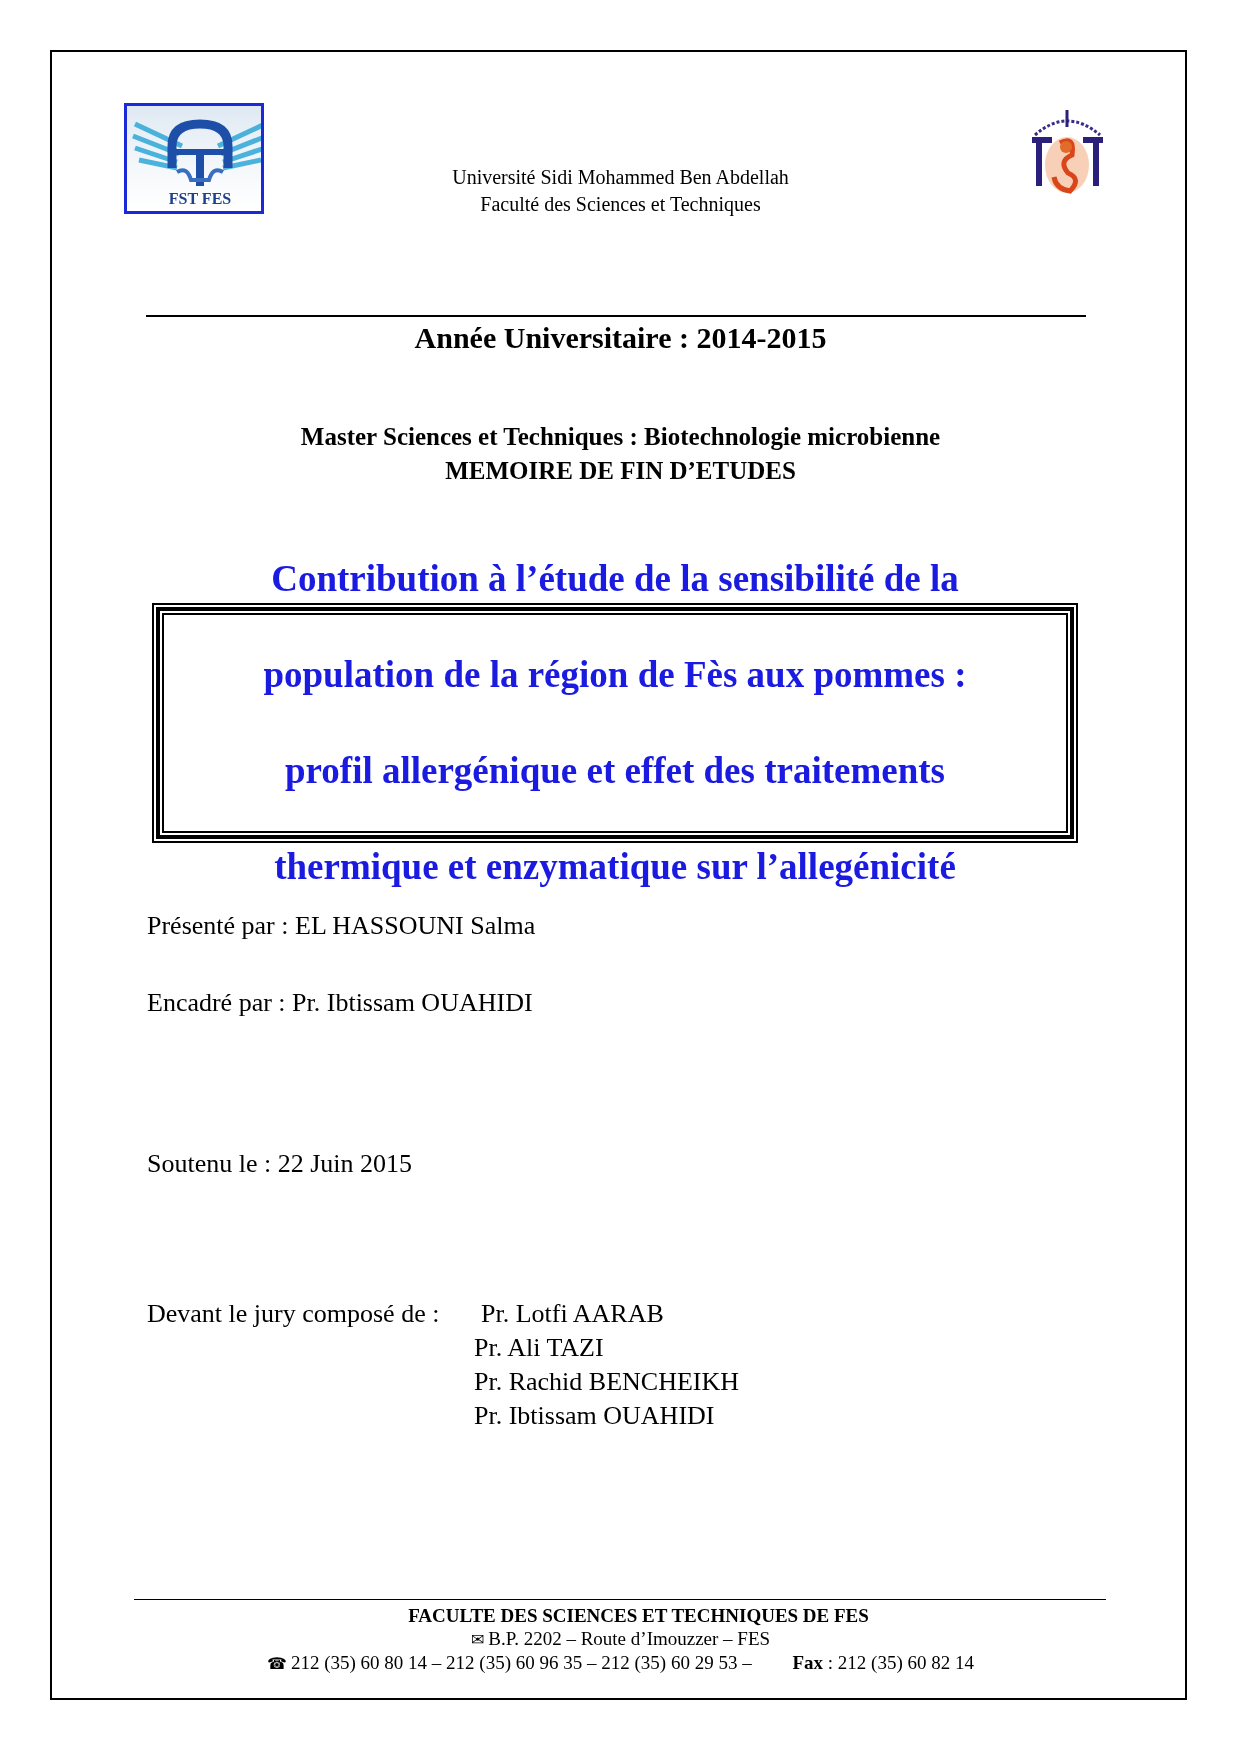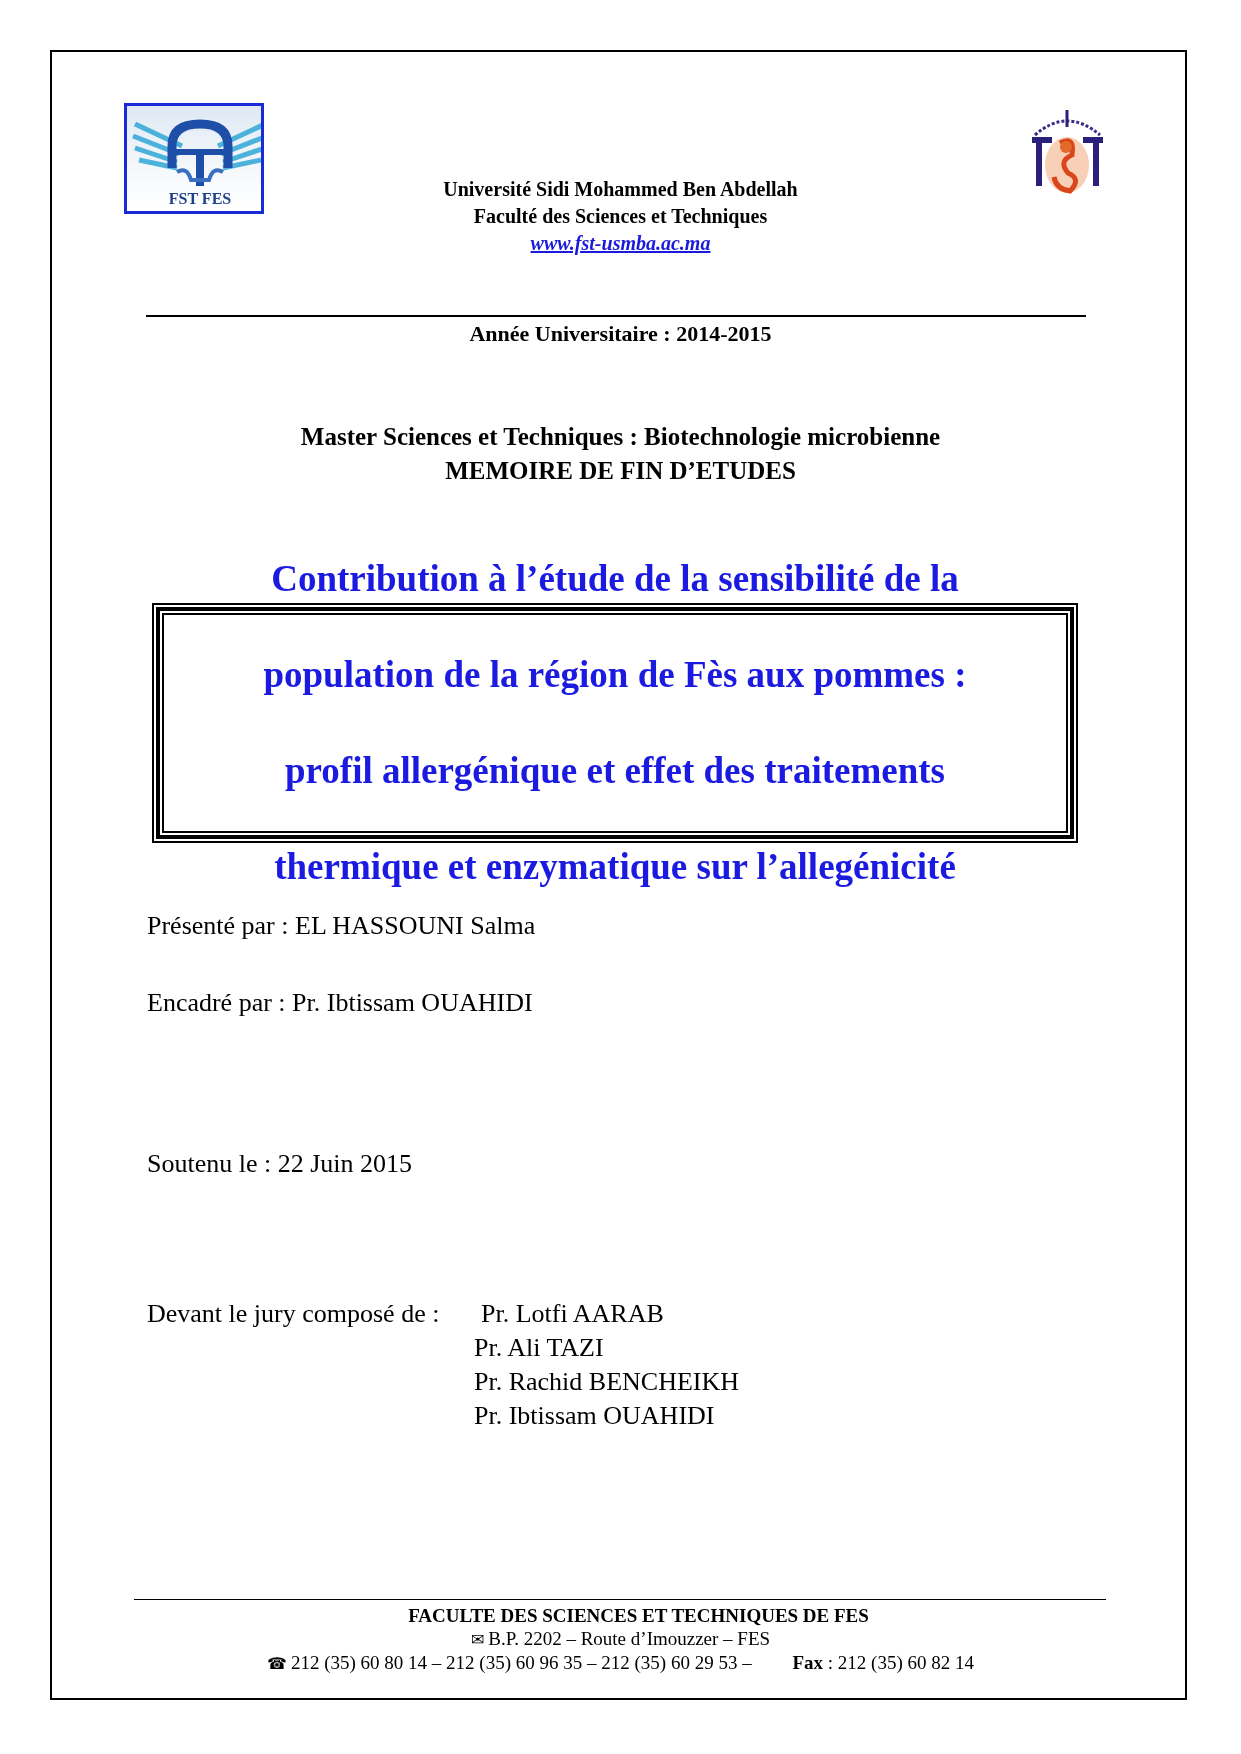--- a/index.html
+++ b/index.html
@@ -3,24 +3,24 @@
 <meta charset="utf-8">
 <style>
   html, body { margin: 0; padding: 0; background: #ffffff; }
   body { width: 1241px; height: 1754px; position: relative; overflow: hidden;
          font-family: "Liberation Serif", serif; color: #000; }
   .abs { position: absolute; }
   .frame { left: 50px; top: 50px; width: 1137px; height: 1650px; border: 2px solid #000; box-sizing: border-box; }
   .logo-left { left: 124px; top: 103px; width: 140px; height: 111px; border: 3px solid #1a2ad6; box-sizing: border-box;
                background: linear-gradient(180deg, #dfe9f3 0%, #f5f8fb 60%, #ffffff 100%); overflow: hidden; }
   .logo-right { left: 1020px; top: 105px; width: 95px; height: 95px; }
-  .uni-block { left: 0; width: 1241px; top: 176px; text-align: center; font-weight: bold; font-size: 20px; line-height: 27px; }
+  .uni-block { left: 0; width: 1241px; top: 164px; text-align: center; font-weight: normal; font-size: 20px; line-height: 27px; }
   .uni-block a { color: #1a1adb; font-style: italic; text-decoration: underline; }
   .hr { height: 0; border-top: 2px solid #000; }
-  .year { left: 0; width: 1241px; top: 321px; text-align: center; font-weight: bold; font-size: 22px; }
+  .year { left: 0; width: 1241px; top: 321px; text-align: center; font-weight: bold; font-size: 30px; }
   .master { left: 0; width: 1241px; top: 420px; text-align: center; font-weight: bold; font-size: 25px; line-height: 34px; }
   .titlebox { left: 152px; top: 603px; width: 926px; height: 240px; box-sizing: border-box;
               border: 2px solid #000; padding: 2px; background: #fff; }
   .titlebox .b2 { width: 100%; height: 100%; box-sizing: border-box; border: 4px solid #000; padding: 2px; }
   .titlebox .b3 { width: 100%; height: 100%; box-sizing: border-box; border: 2px solid #000;
                   display: flex; flex-direction: column; justify-content: center; align-items: center; gap: 48px; }
   .titlebox .line { color: #1a1ae0; font-weight: bold; font-size: 37px; line-height: 48px; text-align: center; white-space: nowrap; }
   .body-line { left: 147px; font-size: 26px; white-space: nowrap; }
   .jury-list { left: 474px; font-size: 26px; line-height: 34px; white-space: nowrap; }
   .footer { left: 0; width: 1241px; text-align: center; font-size: 19px; line-height: 23px; }
@@ -62,21 +62,20 @@
     <rect x="73" y="36" width="6" height="45" fill="#2a1f7a"></rect>
     <ellipse cx="47" cy="60" rx="22" ry="28" fill="#f2a070" opacity="0.5"></ellipse>
     <path d="M40 38 Q55 30 52 50 Q38 56 48 68 Q62 74 50 86 Q36 84 34 72" stroke="#d8461a" stroke-width="5" fill="none"></path>
     <circle cx="46" cy="42" r="6" fill="#e26a2a"></circle>
   </svg>
 </div>
 
 <div class="abs uni-block">
   <div>Université Sidi Mohammed Ben Abdellah</div>
   <div>Faculté des Sciences et Techniques</div>
-  <div><a>www.fst-usmba.ac.ma</a></div>
 </div>
 
 <div class="abs hr" style="left:146px; top:315px; width:940px;"></div>
 
 <div class="abs year">Année Universitaire : 2014-2015</div>
 
 <div class="abs master">
   <div>Master Sciences et Techniques : Biotechnologie microbienne</div>
   <div>MEMOIRE DE FIN D’ETUDES</div>
 </div>

